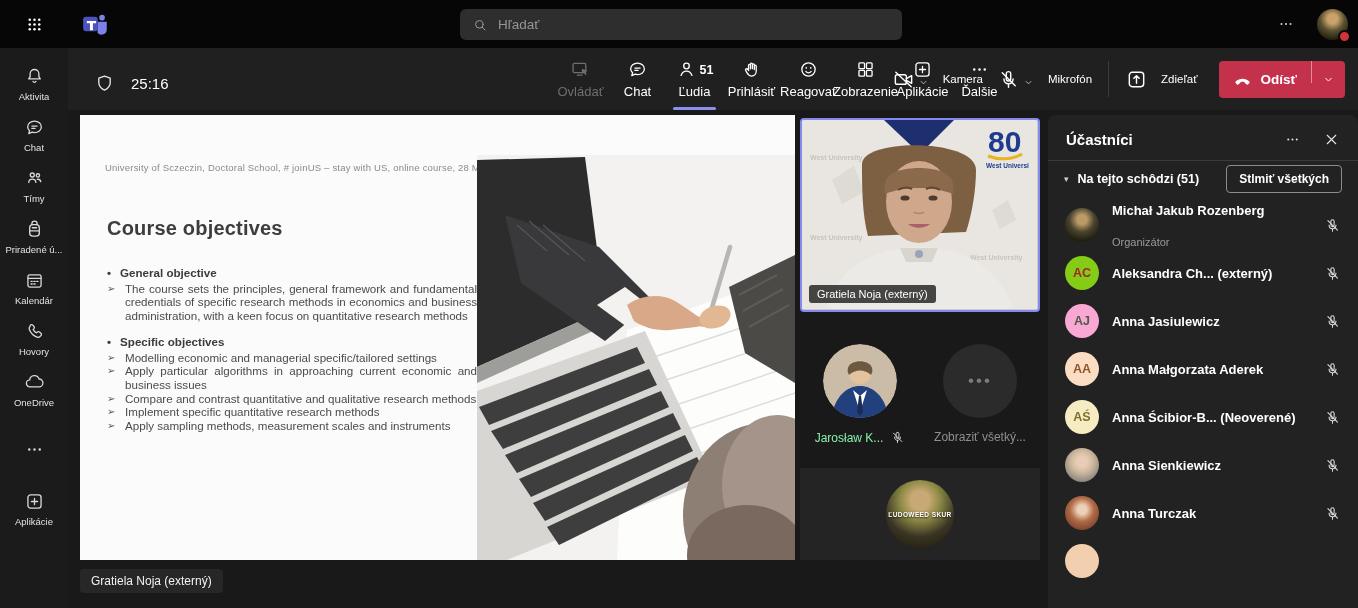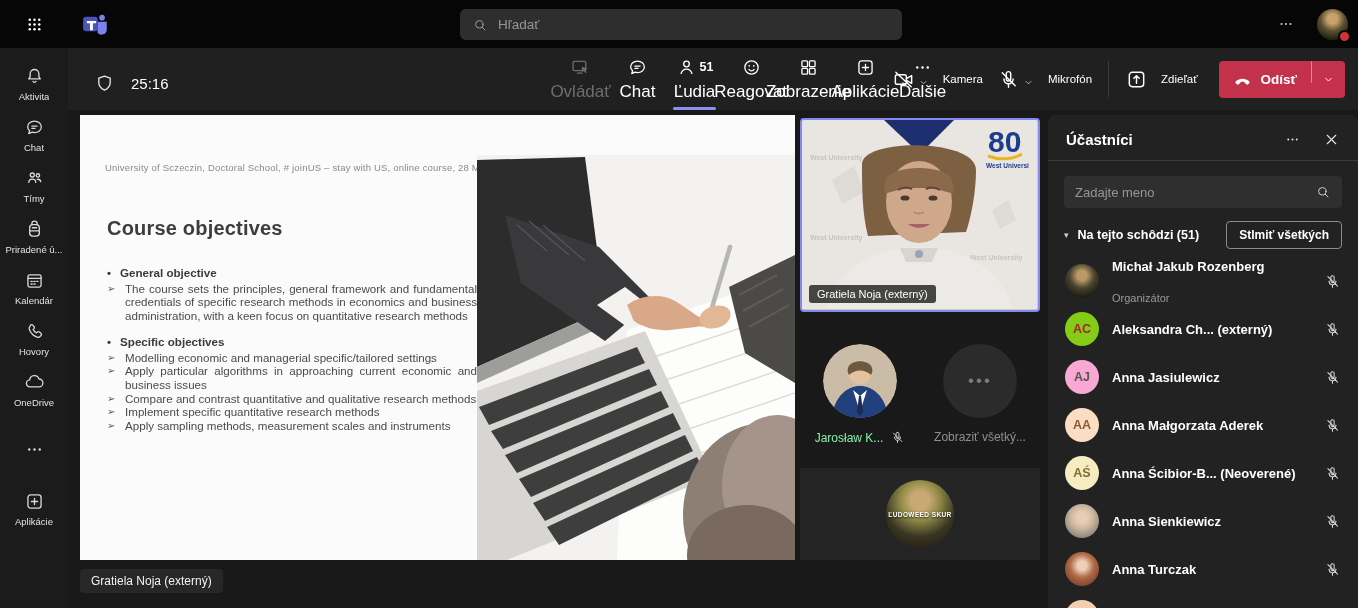--- a/index.html
+++ b/index.html
@@ -29,21 +29,21 @@
   .rail-gap{height:16px}
 
   
   #meeting{position:absolute;left:68px;top:48px;width:1290px;height:560px;background:#191919}
   #mtoolbar{position:absolute;left:0;top:0;width:100%;height:62px;background:#202020}
   #mt-left{position:absolute;left:26px;top:4px;height:62px;display:flex;align-items:center;gap:16px}
   #timer{font-size:15px;color:#fff}
   #tabs{position:absolute;left:484px;top:0;height:62px;display:flex}
   .tab{width:57px;display:flex;flex-direction:column;align-items:center;justify-content:center;gap:4px;position:relative;color:#fff}
   .tab svg{width:21px;height:21px}
-  .tab-label{font-size:17px;white-space:nowrap}
+  .tab-label{font-size:13px;white-space:nowrap}
   .tab.disabled{color:#6e6e6e}
   .tab.active::after{content:"";position:absolute;bottom:0;left:7px;right:7px;height:3px;border-radius:2px;background:#8B90F0}
   .ic-row{display:flex;align-items:center}
   .badge51{font-weight:700;font-size:12.5px;margin-left:3px}
   #devices{position:absolute;right:13px;top:0;height:62px;display:flex;align-items:center}
   .dev{display:flex;flex-direction:row;align-items:center;gap:13px;color:#fff;padding:0 7px}
   .dev svg.main{width:23px;height:23px}
   .chev-sm{width:13px;height:13px;color:#cfcfcf;margin-left:2px;margin-top:6px}
   .dev-label{font-size:11.5px}
   .vdiv{width:1px;height:36px;background:#3b3b3b;margin:0 9px}
@@ -338,20 +338,26 @@
           <span class="tab-label">Chat</span>
         </div>
         <div class="tab active">
           <span class="ic-row">
             <svg width="21" height="21">
                 <use href="#s-person"></use>
               </svg>
             <span class="badge51">51</span>
           </span>
           <span class="tab-label">Ľudia</span>
+        </div>
+        <div class="tab">
+          <svg>
+              <use href="#s-hand"></use>
+            </svg>
+          <span class="tab-label">Prihlásiť</span>
         </div>
         <div class="tab">
           <svg>
               <use href="#s-smile"></use>
             </svg>
           <span class="tab-label">Reagovať</span>
         </div>
         <div class="tab">
           <svg>
               <use href="#s-grid"></use>
@@ -583,26 +589,20 @@
             </svg>
           </span>
         <span class="ph-ic">
             <svg>
               <use href="#s-close"></use>
             </svg>
           </span>
       </div>
       <div id="panel-div"></div>
 
-      <div id="p-search">
-        <input type="text" placeholder="Zadajte meno" style="">
-        <svg>
-            <use href="#s-search"></use>
-          </svg>
-      </div>
 
       <div id="p-section">
         <span id="tri">▾</span>
         <span id="sec-label">Na tejto schôdzi (51)</span>
         <button id="mute-all">Stlmiť všetkých</button>
       </div>
 
       <div id="p-list">
         <div class="p-row">
           <div class="p-av av-photo-m"></div>

